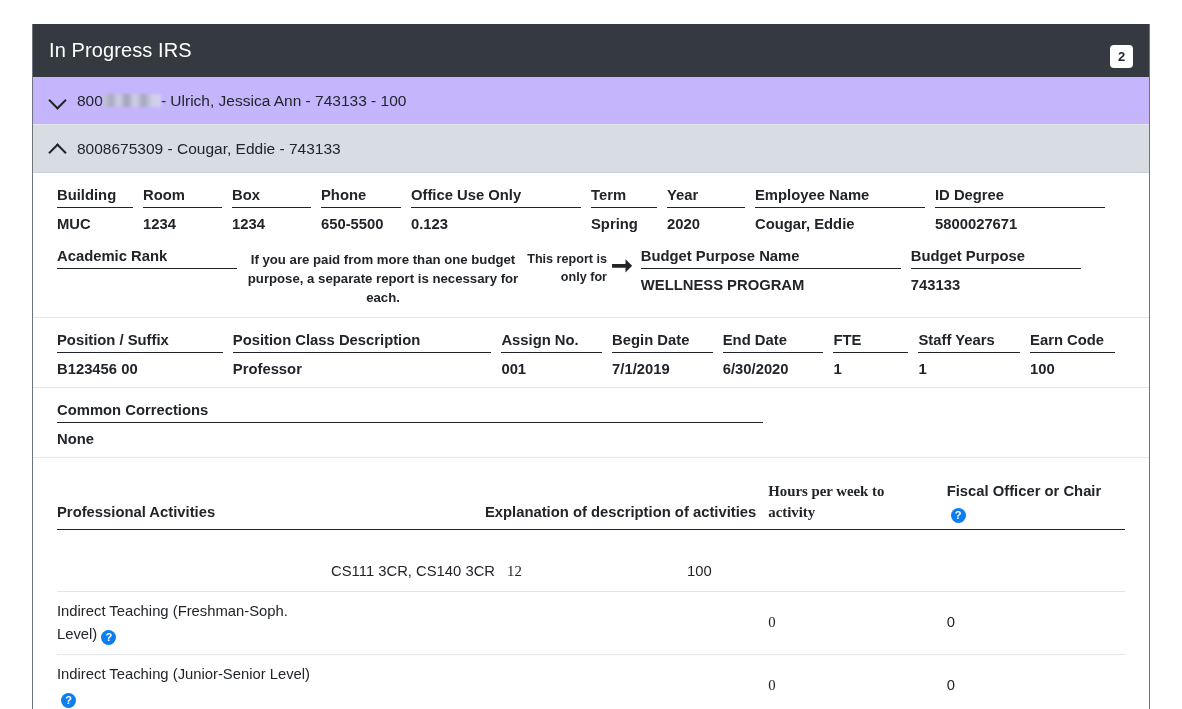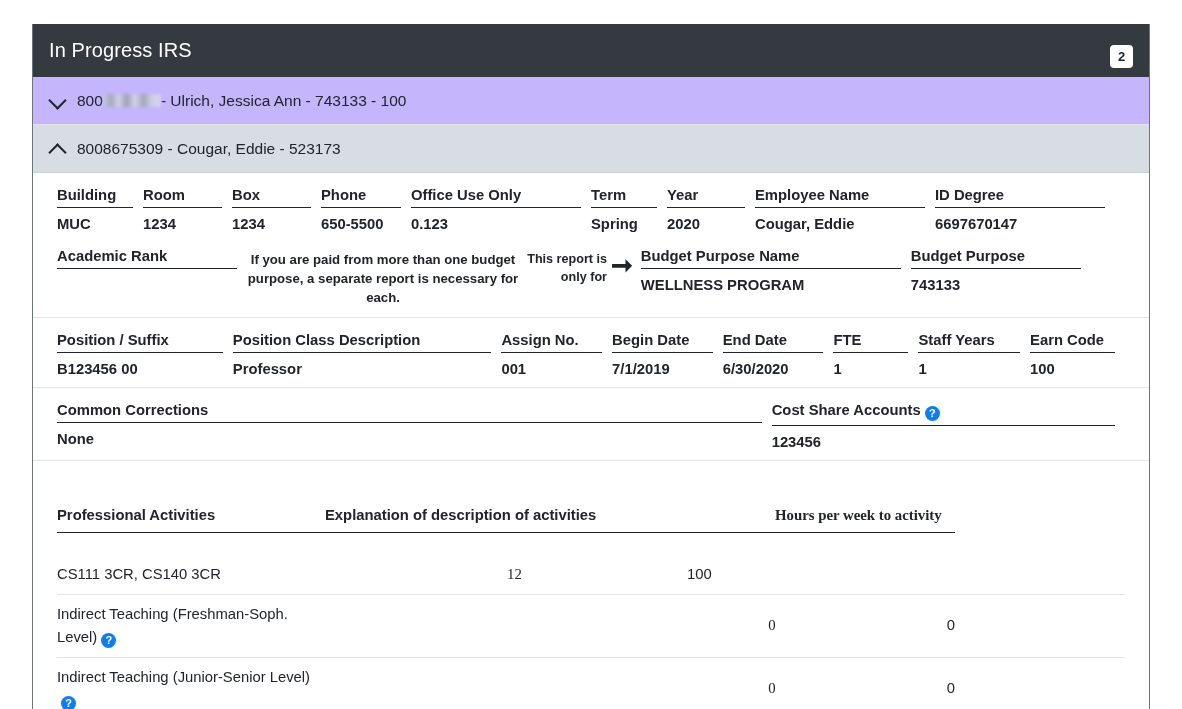--- a/index.html
+++ b/index.html
@@ -190,21 +190,21 @@
     align-items:flex-start;
     border-bottom:1px solid #e3e6e9;
   }
   .act-row .cell{
     font-size:14.8px;
     line-height:1.55;
     padding:8px 12px 8px 0;
     box-sizing:border-box;
   }
   .c-act{width:268px;}
-  .c-exp{width:450px;}
+  .c-exp{width:450px;text-align:right;}
   .c-hrs{width:180px;font-family:Liberation Serif, serif;}
   .c-fo{width:180px;}
   .pad-top{padding-top:22px;}
 </style>
 </head>
 <body>
 
 <div id="card">
 
   <div class="titlebar">
@@ -214,21 +214,21 @@
 
   <div class="acc-row acc-collapsed">
     <span class="chev chev-down"></span>
     <span>800</span>
       <span class="redact"></span>
       <span> - Ulrich, Jessica Ann - 743133 - 100</span>
   </div>
 
   <div class="acc-row acc-expanded">
     <span class="chev chev-up"></span>
-    <span>8008675309 - Cougar, Eddie - 523173</span>
+    <span>8008675309 - Cougar, Eddie - 743133</span>
   </div>
 
   <div class="section">
 
     <div class="fieldrow">
       <div class="field" style="width:86px">
         <span class="flabel">Building</span>
         <span class="fvalue">MUC</span>
       </div>
       <div class="field" style="width:89px">
@@ -254,21 +254,21 @@
       <div class="field" style="width:88px">
         <span class="flabel">Year</span>
         <span class="fvalue">2020</span>
       </div>
       <div class="field" style="width:180px">
         <span class="flabel">Employee Name</span>
         <span class="fvalue">Cougar, Eddie</span>
       </div>
       <div class="field" style="width:180px">
         <span class="flabel">ID Degree</span>
-        <span class="fvalue">6697670147</span>
+        <span class="fvalue">5800027671</span>
       </div>
     </div>
 
     <div class="fieldrow" style="margin-top:16px">
       <div class="field" style="width:190px">
         <span class="flabel">Academic Rank</span>
         <span class="fvalue empty"></span>
       </div>
       <div class="note" style="width:272px">If you are paid from more than one budget purpose, a separate report is necessary for each.</div>
       <div class="note-small" style="width:88px">This report is only for</div>
@@ -320,33 +320,30 @@
       </div>
     </div>
   </div>
 
   <div class="section">
     <div class="fieldrow">
       <div class="field" style="width:716px">
         <span class="flabel">Common Corrections</span>
         <span class="fvalue">None</span>
       </div>
-      <div class="field" style="width:354px">
-        <span class="flabel"><span>Cost Share Accounts</span><span class="help">?</span></span>
-        <span class="fvalue">123456</span>
-      </div>
     </div>
   </div>
 
   <div class="section last" style="padding-top:22px">
 
     <div class="act-head">
       <div class="col c-act pad-top">Professional Activities</div>
       <div class="col c-exp pad-top">Explanation of description of activities</div>
       <div class="col c-hrs">Hours per week to activity</div>
+      <div class="col c-fo"><span>Fiscal Officer or Chair</span><span class="help">?</span></div>
     </div>
 
     <div class="act-row">
       <div class="cell c-exp" style="padding-top:30px">CS111 3CR, CS140 3CR</div>
       <div class="cell c-hrs" style="padding-top:30px">12</div>
       <div class="cell c-fo" style="padding-top:30px">100</div>
     </div>
 
     <div class="act-row">
       <div class="cell c-act"><span>Indirect Teaching (Freshman-Soph. Level)</span><span class="help">?</span></div>

